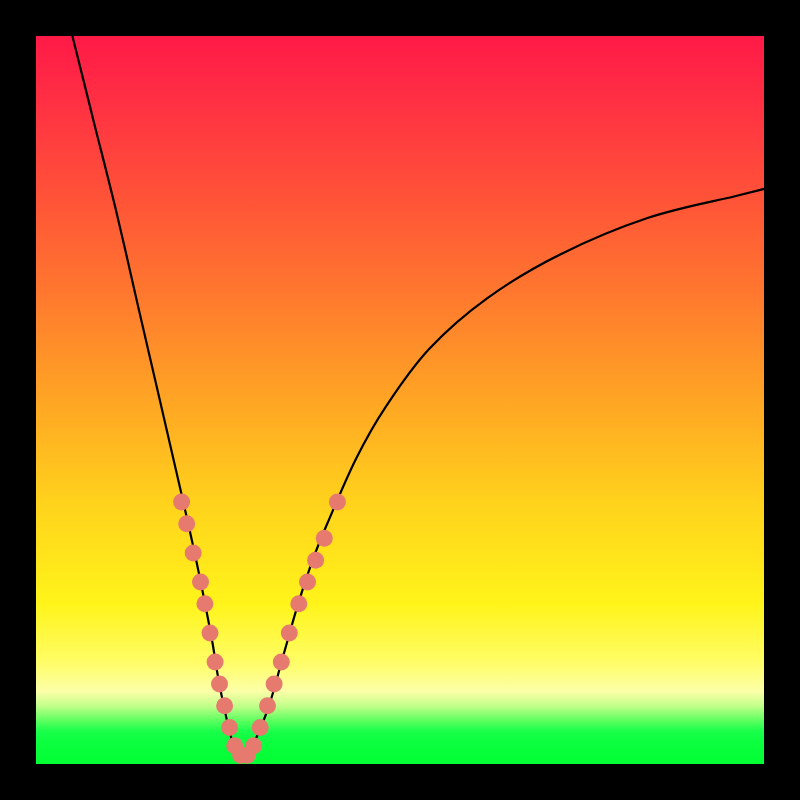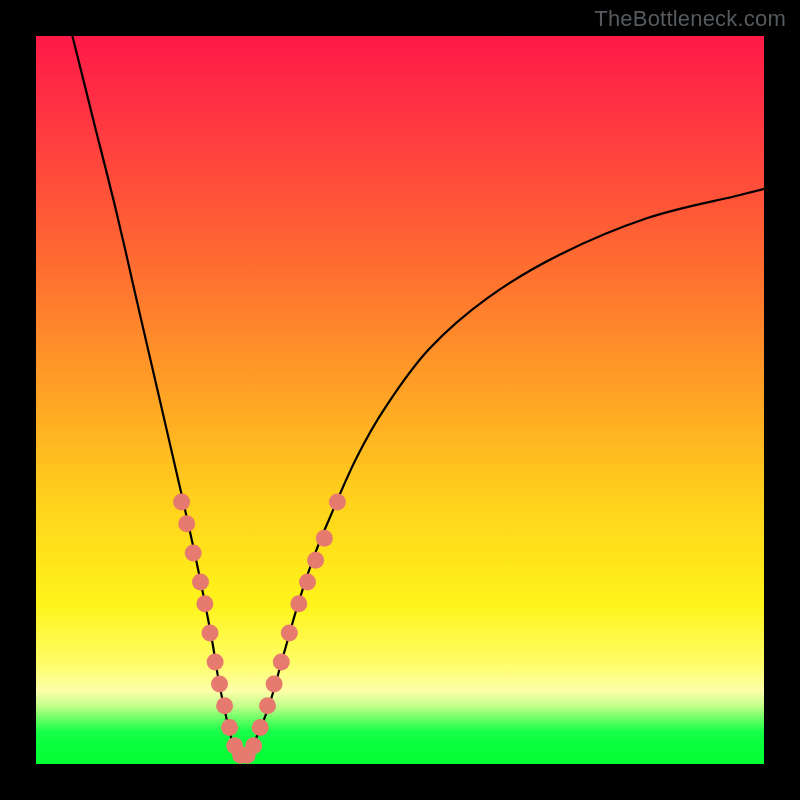--- a/index.html
+++ b/index.html
@@ -93,14 +93,13 @@
           <circle cx="245.3" cy="626.1" r="8.5" class="dot"></circle>
           <circle cx="253.3" cy="597.0" r="8.5" class="dot"></circle>
           <circle cx="262.8" cy="567.8" r="8.5" class="dot"></circle>
           <circle cx="271.5" cy="546.0" r="8.5" class="dot"></circle>
           <circle cx="279.6" cy="524.2" r="8.5" class="dot"></circle>
           <circle cx="288.3" cy="502.3" r="8.5" class="dot"></circle>
           <circle cx="301.4" cy="465.9" r="8.5" class="dot"></circle>
         </g>
     </svg>
   </div>
-  <div class="watermark">TheBottleneck.com</div>
 </div>
 
 </body></html>

